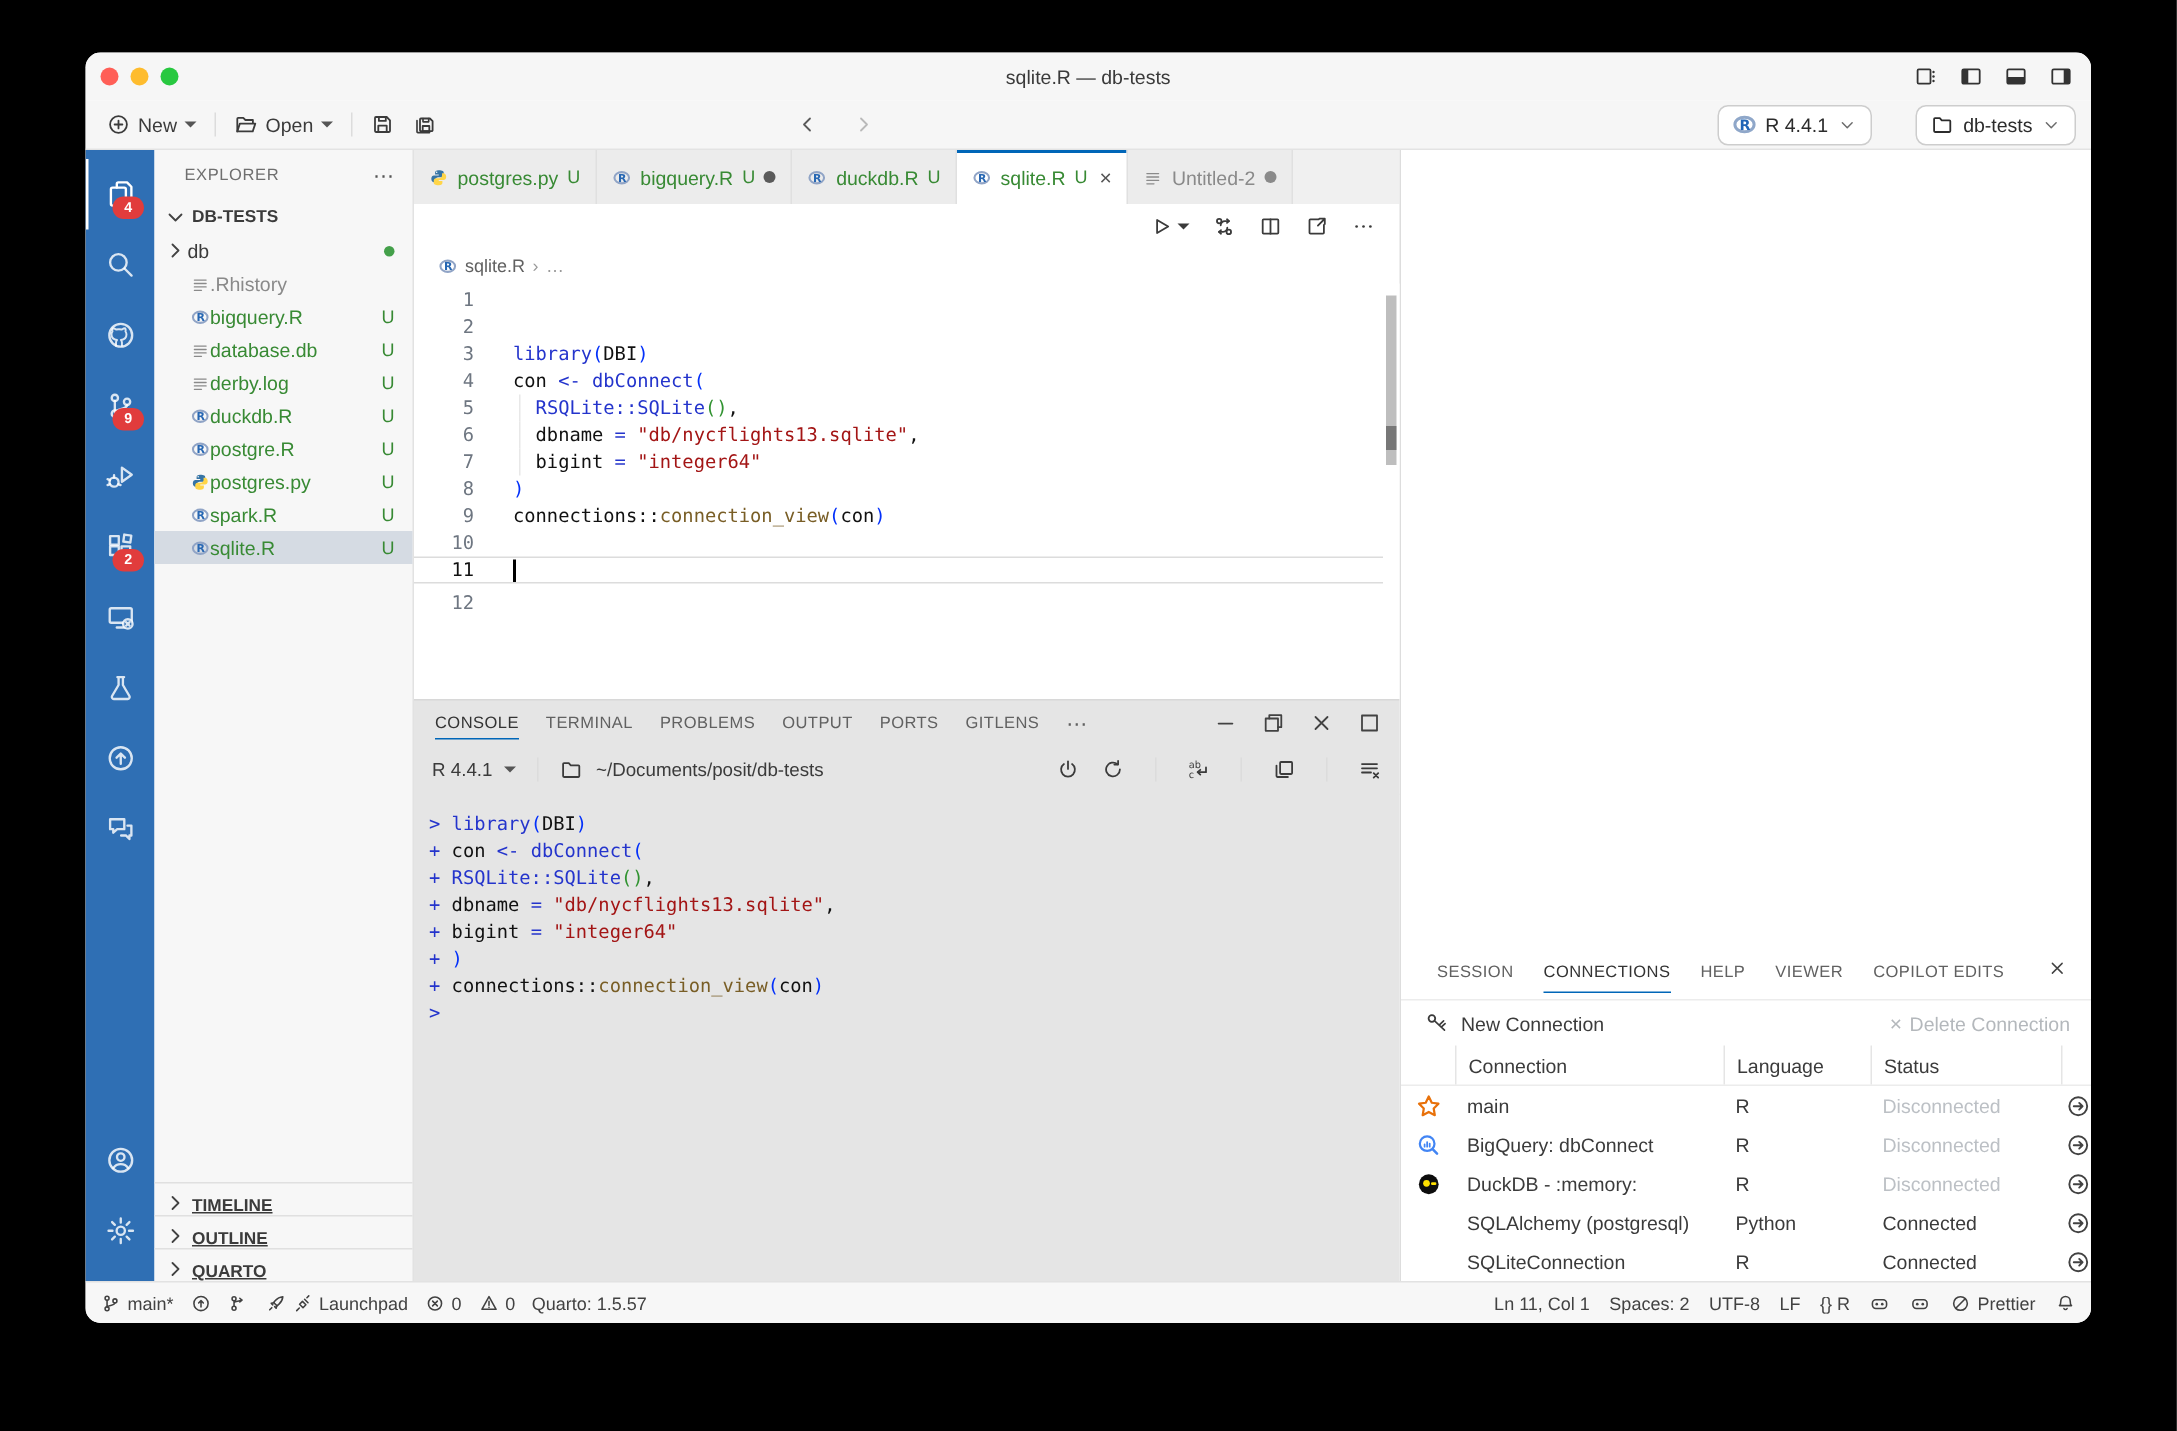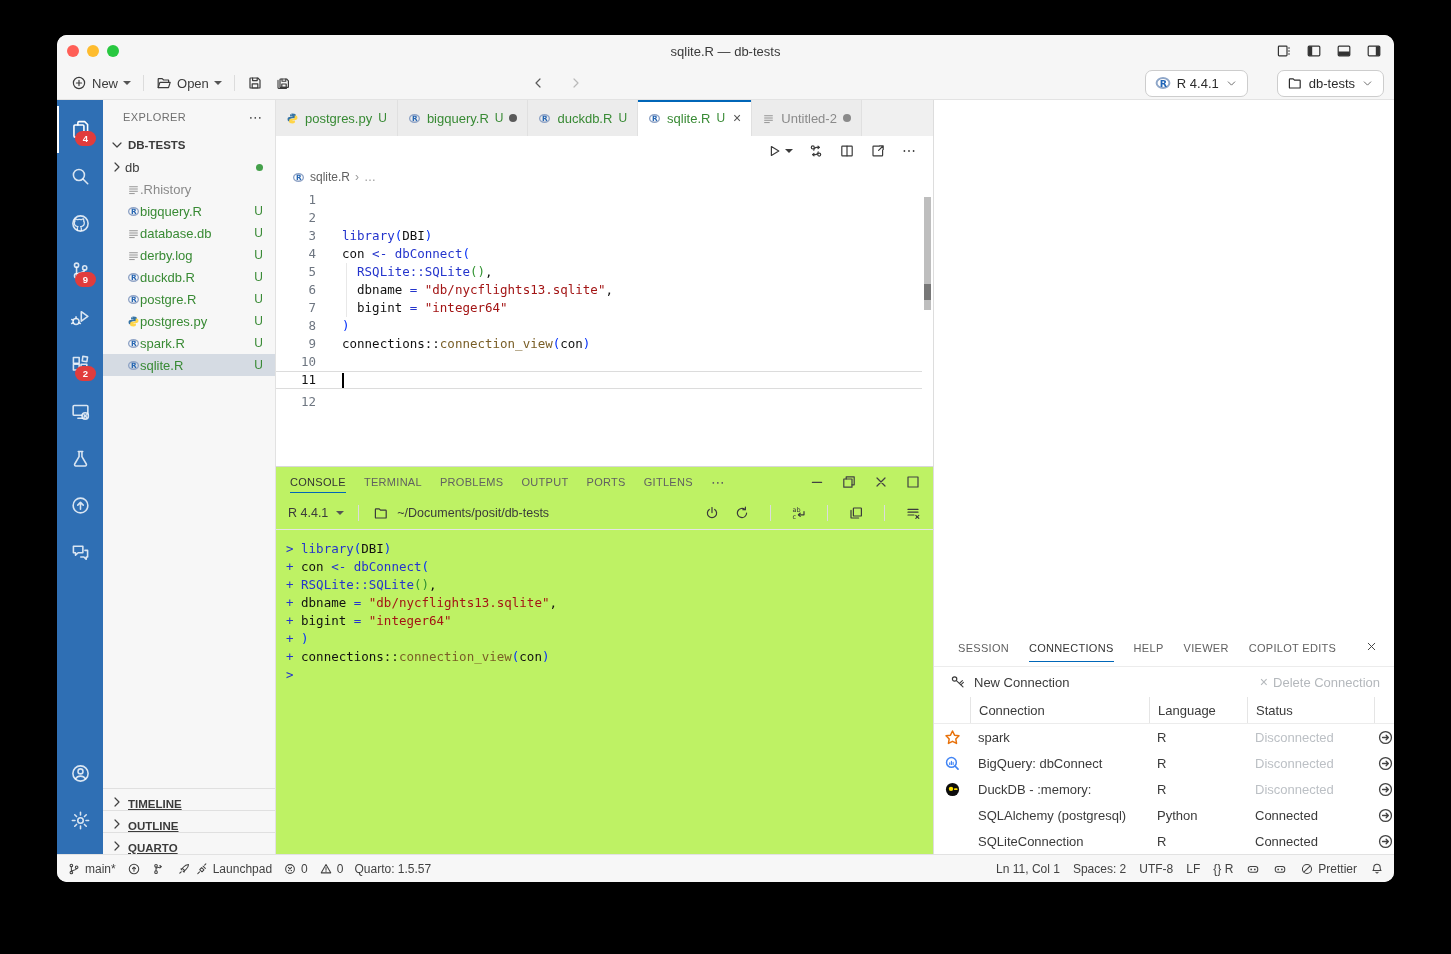--- a/index.html
+++ b/index.html
@@ -66,21 +66,21 @@
   .cline .ln{width:40px;text-align:right;color:#6e7681;flex:0 0 40px;user-select:none;}
   .cline .ltxt{padding-left:26px;position:relative;}
   .cline.current .ln{color:#111;}
   .cline.current::after{content:"";position:absolute;left:0;right:11px;top:0;bottom:0;border-top:1px solid #dcdcdc;border-bottom:1px solid #dcdcdc;pointer-events:none;}
   .cursor{position:absolute;left:66px;top:1.5px;width:1.5px;height:15px;background:#000;}
   .iguide{position:absolute;left:70px;top:0;bottom:0;width:1px;background:#e8e8e8;}
   .tk-d{color:#111;}.tk-b{color:#2434cc;}.tk-pb{color:#0431fa;}.tk-s{color:#a31515;}.tk-br{color:#795e26;}.tk-g{color:#319331;}.tk-p{color:#2434cc;}
   .vscroll{position:absolute;right:2px;top:8px;width:7px;height:113px;background:rgba(110,110,110,.45);border-radius:0px;}
   .vscroll2{position:absolute;right:2px;top:95px;width:7px;height:16px;background:rgba(60,60,60,.55);}
   
-  .panel{flex:0 0 387px;border-top:1px solid #d8d8d8;display:flex;flex-direction:column;background:#bef264;min-height:0;}
+  .panel{flex:0 0 387px;border-top:1px solid #d8d8d8;display:flex;flex-direction:column;background:#e5e5e5;min-height:0;}
   .panel-tabs{height:30px;display:flex;align-items:center;padding:0 14px;gap:18px;flex:0 0 30px;position:relative;}
   .ptab{font-size:11px;letter-spacing:.3px;color:#616161;height:100%;display:flex;align-items:center;position:relative;}
   .ptab.active{color:#333;}
   .ptab.active::after{content:"";position:absolute;left:0;right:0;bottom:4px;height:1.5px;background:#0066b8;}
   .ptab-icons{position:absolute;right:12px;display:flex;gap:16px;color:#424242;}
   .panel-toolbar{height:32px;border-bottom:1px solid #e5e5e5;display:flex;align-items:center;padding:0 12px;gap:8px;font-size:12.5px;color:#3b3b3b;flex:0 0 32px;position:relative;}
   .pt-icons{position:absolute;right:12px;display:flex;gap:14px;align-items:center;color:#3b3b3b;}
   .console-out{flex:1;padding:10px 0 0 10px;font-family:"DejaVu Sans Mono","Liberation Mono",monospace;font-size:12.5px;line-height:18px;}
   .oline{height:18px;white-space:pre;}
   
@@ -731,21 +731,21 @@
               <div class="cell" style="border-left: 1px solid rgb(229, 229, 229);"></div>
             </div>
             <div class="crow">
               <div class="cicon">
                 <span class="icon">
                   <svg viewBox="0 0 16 16" fill="none" stroke="currentColor" stroke-width="1.2" stroke-linecap="round" stroke-linejoin="round">
                     <path d="M8 1.9l1.9 3.9 4.2.6-3 3 .7 4.2L8 11.6l-3.8 2 .7-4.2-3-3 4.2-.6z" stroke="#e8710a" stroke-width="1.4"></path>
                   </svg>
                 </span>
               </div>
-              <div class="cell">spark</div>
+              <div class="cell">main</div>
               <div class="cell">R</div>
               <div class="cell status-dis">Disconnected</div>
               <div class="cicon goarrow">
                 <span class="icon">
                   <svg viewBox="0 0 16 16" fill="none" stroke="currentColor" stroke-width="1.2" stroke-linecap="round" stroke-linejoin="round">
                     <circle cx="8" cy="8" r="5.6"></circle>
                     <path d="M5.2 8h5.2M8.6 5.9L10.7 8l-2.1 2.1"></path>
                   </svg>
                 </span>
               </div>

